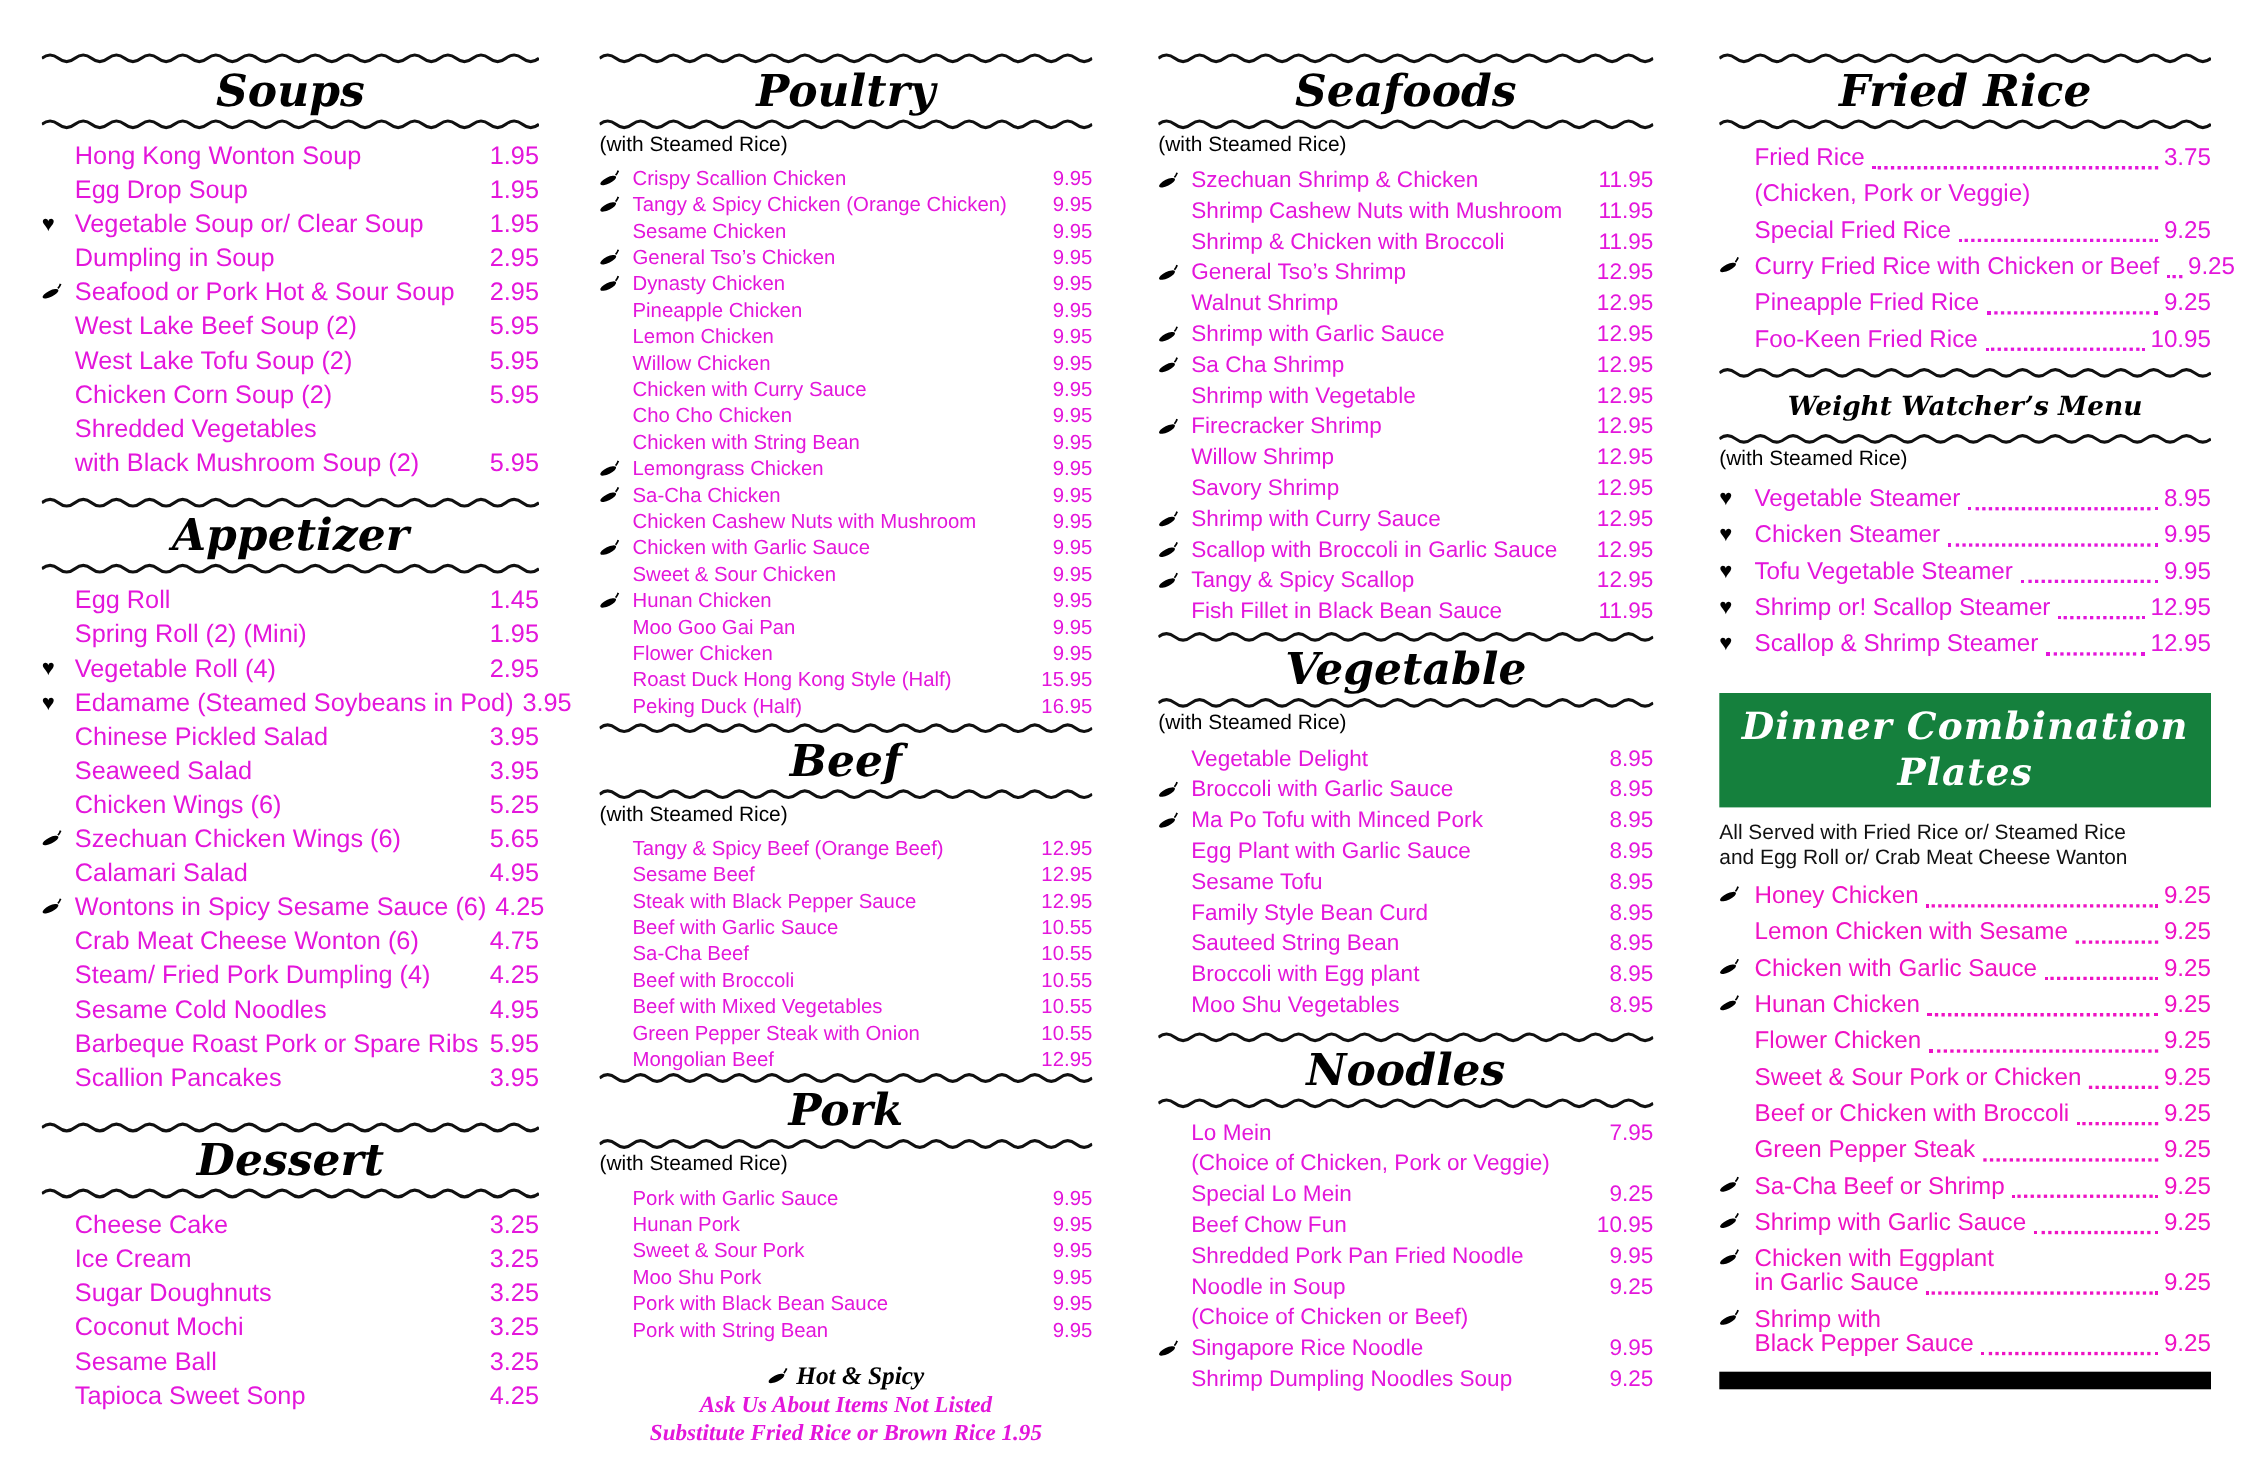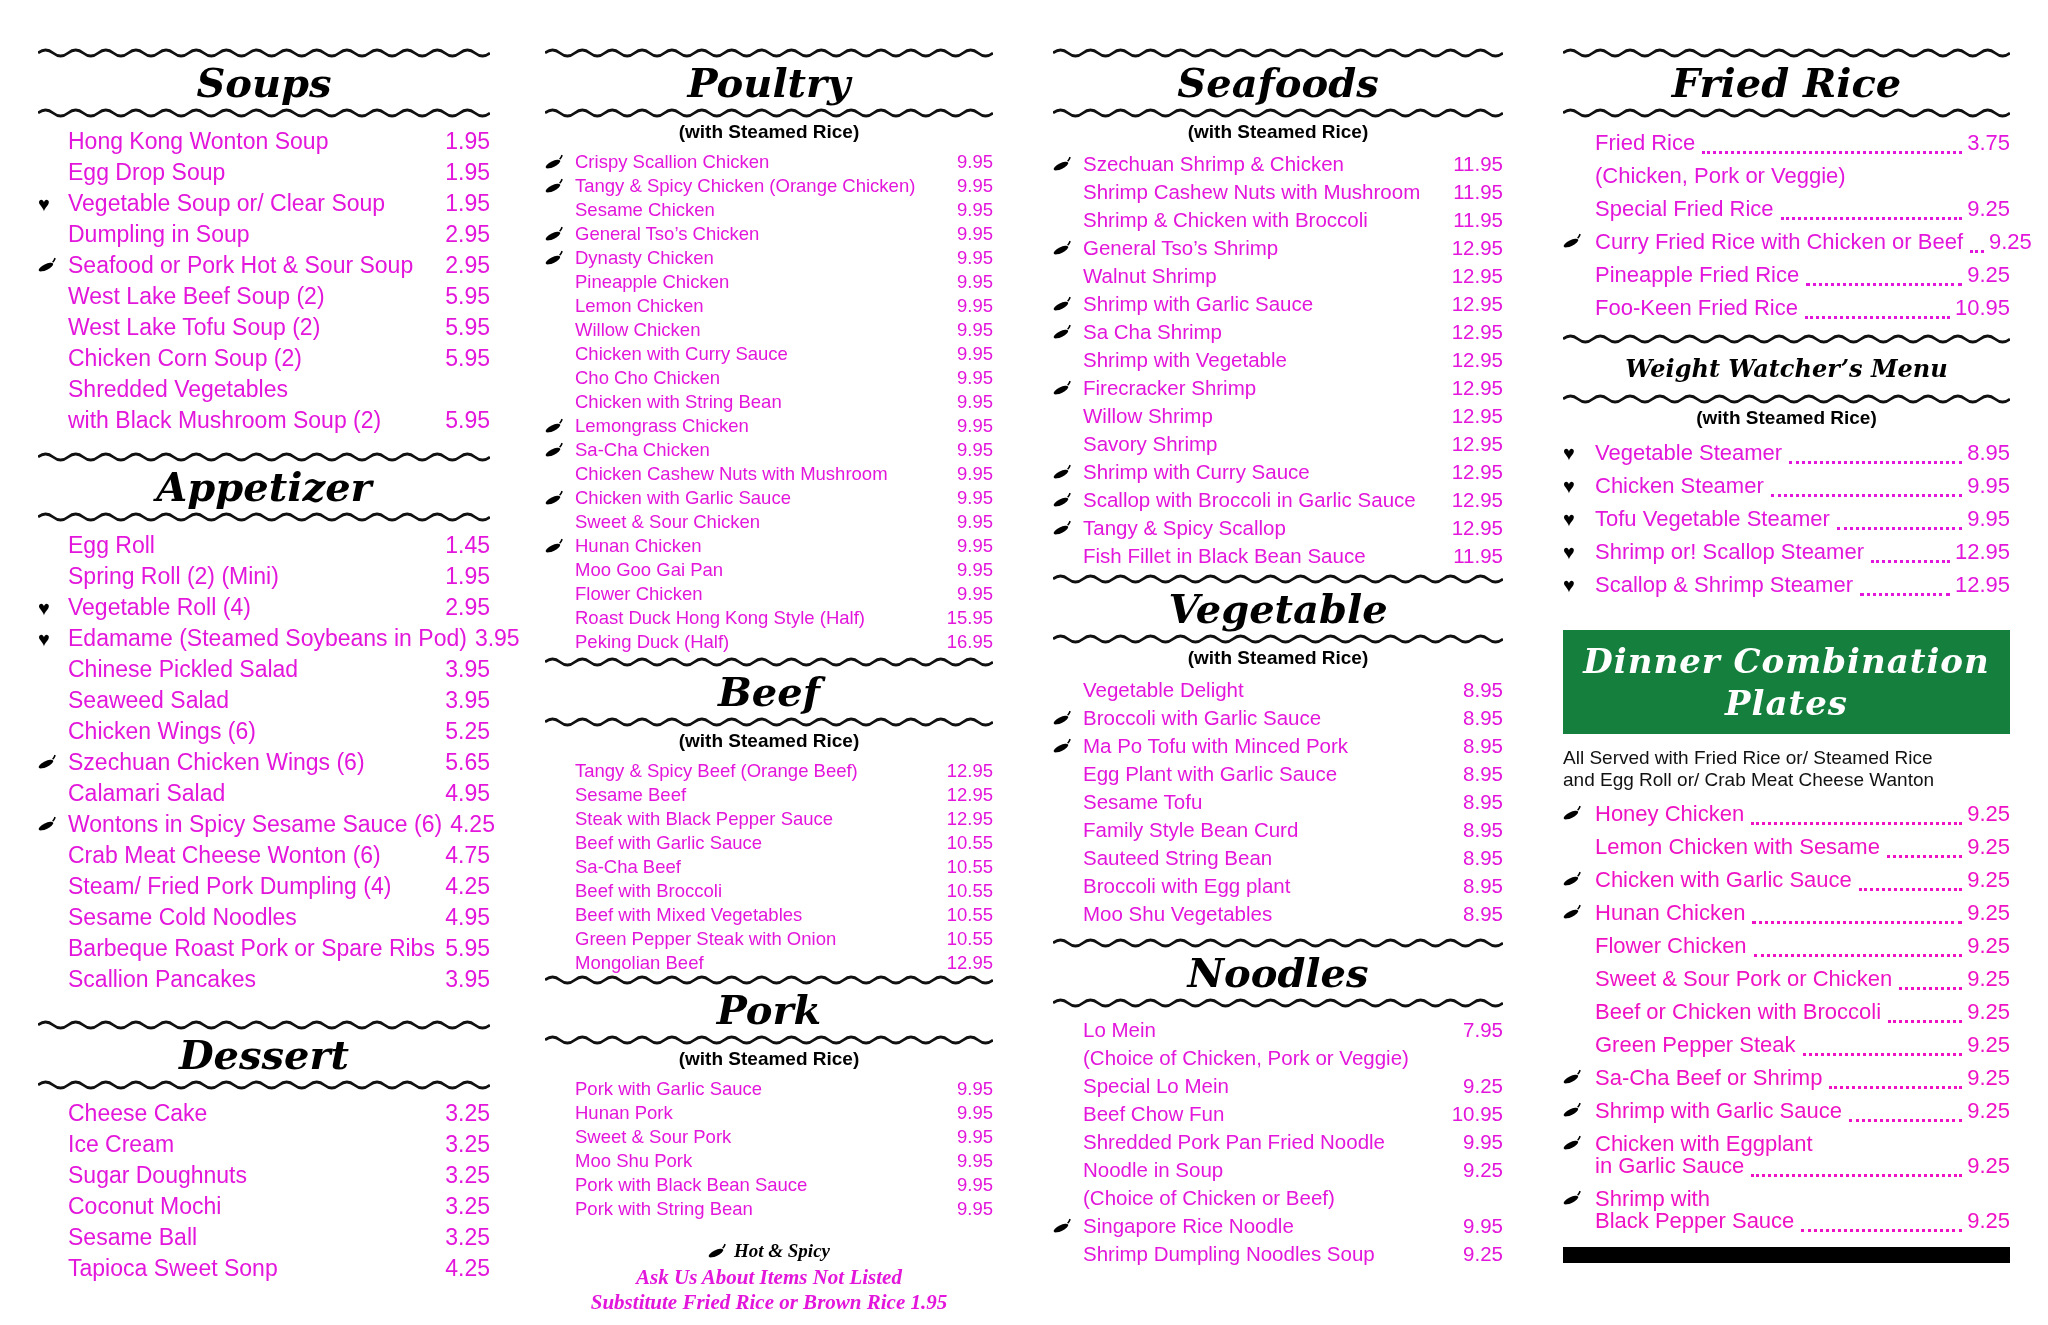--- a/index.html
+++ b/index.html
@@ -28,21 +28,21 @@
   .section-title {
     font-family:"DejaVu Serif","Liberation Serif",serif;
     font-style:italic; font-weight:bold; font-size:40px; line-height:46px;
     text-align:center; color:#000;
   }
   .sec-weight-watchers .section-title { font-size:24px; }
   .boxed .section-title {
     background:#15803d; color:#fff; font-size:34px; line-height:42px;
     padding:10px 4px; letter-spacing:1px;
   }
-  .section-subtitle { text-align:center; font-size:19px; line-height:24px; color:#000;font-weight:bold; }
+  .section-subtitle { text-align:left; font-size:19px; line-height:24px; color:#000; }
   .section-notes { margin-top:13px; }
   .note-line { text-align:left; font-size:19px; line-height:22px; color:#111; }
 
   .items { margin-top:6px; }
   .menu-item { display:flex; align-items:baseline; color:var(--accent); }
   #col1 .menu-item { font-size:23px; line-height:31px; }
   #col2 .menu-item { font-size:18.5px; line-height:24px; }
   #col3 .menu-item { font-size:20.5px; line-height:28px; }
   #col4 .menu-item { font-size:22px; line-height:33px; }
   .bold-items .menu-item { font-weight:normal; color:var(--accent-bold); }
@@ -57,21 +57,21 @@
   .item-name { white-space:nowrap; }
   .item-price { margin-left:auto; white-space:nowrap; padding-left:8px; }
   .leader { display:none; }
   .with-leaders .leader { display:block; flex:1 1 auto; margin:0 5px 0 7px;
     border-bottom:3px dotted currentColor; transform:translateY(-5px); align-self:flex-end; min-width:14px; }
   .with-leaders .item-price { margin-left:0; padding-left:0; }
 
   .section-footer { margin-top:16px; }
   .footer-line { display:flex; justify-content:center; align-items:center; gap:7px;
     font-family:"Liberation Serif","DejaVu Serif",serif; font-style:italic; font-weight:bold; }
-  .footer-line.black  { color:#000; font-size:19px; line-height:28px; }
+  .footer-line.black  { color:#000; font-size:23px; line-height:28px; }
   .footer-line.accent { color:var(--accent); font-size:21px; line-height:25px; }
   .footer-chili { display:inline-flex; align-self:center; }
 
   .bottom-bar { position:absolute; top:1247px; left:0; right:0; height:16px; background:#000; }
 </style>
 </head>
 <body>
 
 <div id="menu-page">
   <div id="col1" class="column">

